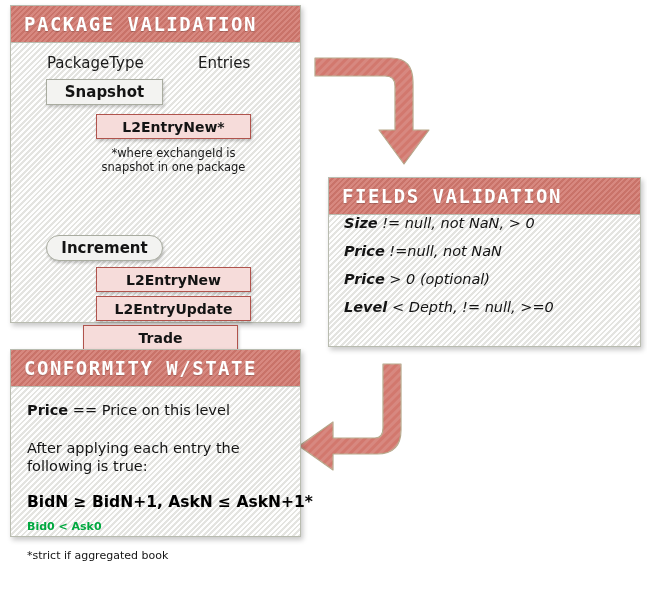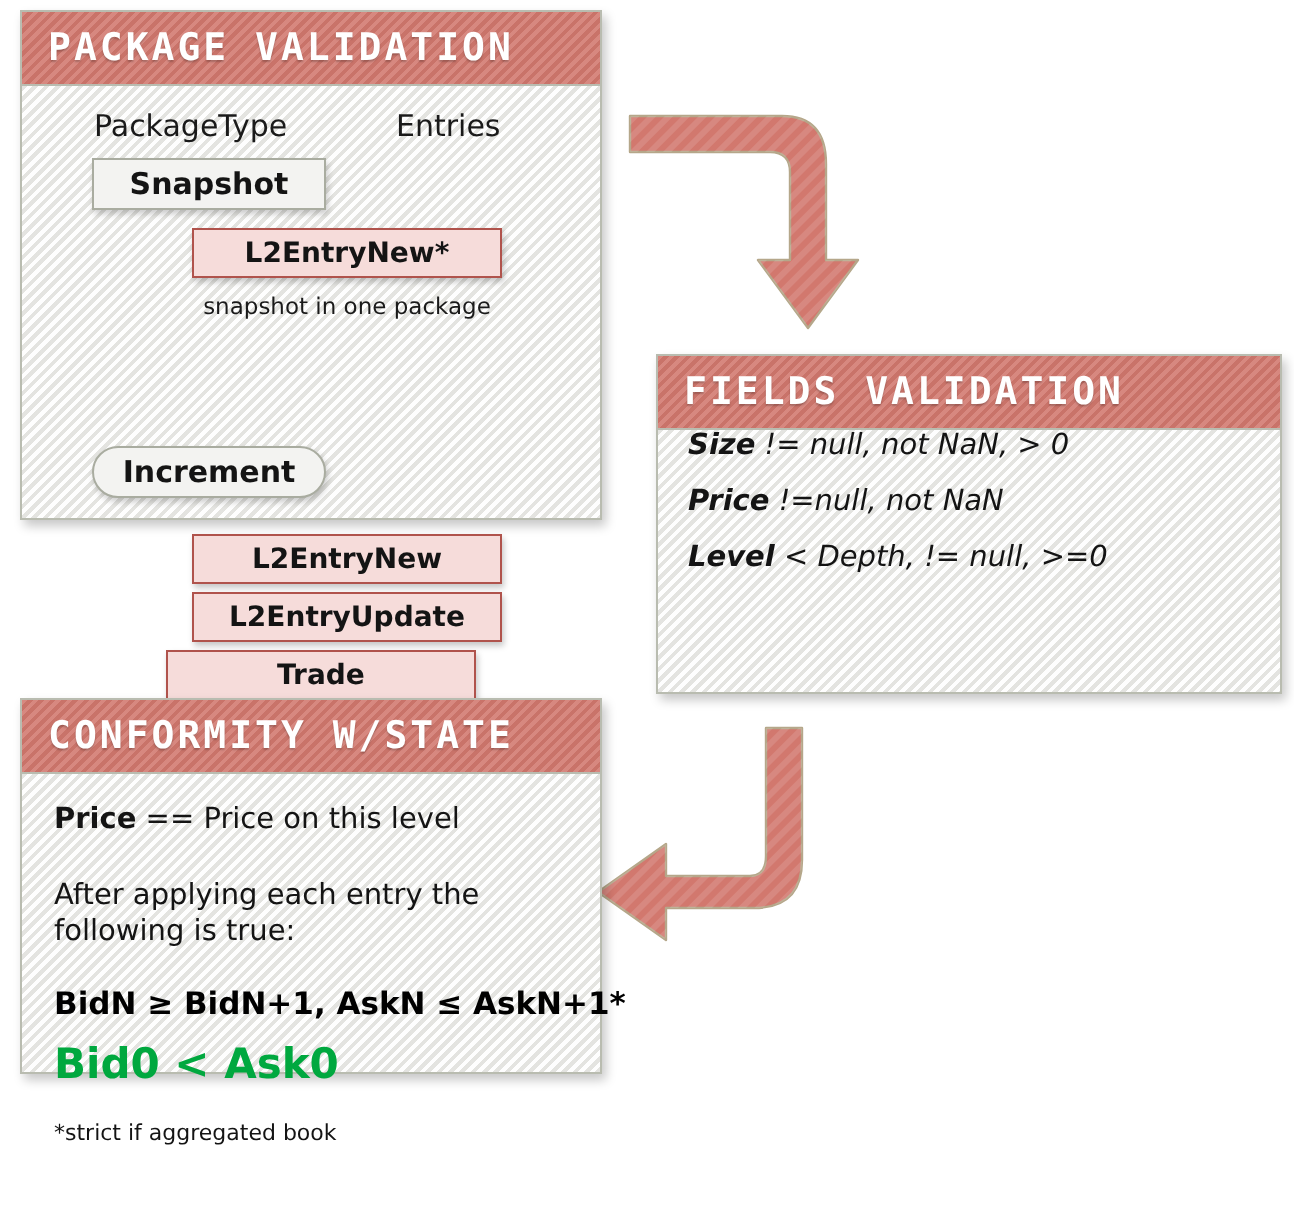--- a/index.html
+++ b/index.html
@@ -49,21 +49,21 @@
     align-items: center;
     padding-left: 13px;
     text-shadow: 0 1px 1px rgba(0,0,0,0.22);
   }
   .panel-body {
     position: relative;
     width: 100%;
   }
 
   
-  #pkg-panel { left: 10px; top: 5px; width: 291px; height: 255px; }
+  #pkg-panel { left: 10px; top: 5px; width: 291px; height: 318px; }
 
   .col-head {
     position: absolute;
     font-size: 15px;
     color: #1a1a1a;
     white-space: nowrap;
   }
   #col-packagetype { left: 36px; top: 11px; }
   #col-entries     { left: 187px; top: 11px; }
 
@@ -74,21 +74,21 @@
     border: 1px solid #a9aca0;
     font-weight: bold;
     font-size: 15px;
     color: #141414;
     display: flex;
     align-items: center;
     justify-content: center;
     box-shadow: 1px 2px 3px rgba(0,0,0,0.20);
   }
   #box-snapshot  { left: 35px; top: 36px;  width: 117px; height: 26px; }
-  #box-increment { left: 35px; top: 180px; width: 117px; height: 26px; border-radius: 13px; }
+  #box-increment { left: 35px; top: 192px; width: 117px; height: 26px; border-radius: 13px; }
 
   .pink-box {
     position: absolute;
     box-sizing: border-box;
     background: #f6dcda;
     border: 1px solid #b0534c;
     font-weight: bold;
     font-size: 14px;
     color: #141414;
     display: flex;
@@ -145,21 +145,21 @@
   }
   .conf-line.spacer-top { margin-top: 20px; }
   .big-ineq {
     font-size: 15.5px;
     font-weight: bold;
     margin-top: 18px;
     white-space: nowrap;
   }
   .green {
     color: #00a83f;
-    font-size: 21px;
+    font-size: 11px;
     margin-top: 9px;
   }
   .green b { font-weight: bold; }
   #strict-note {
     margin-top: 16px;
     font-size: 11px;
     color: #141414;
   }
 
   
@@ -175,20 +175,21 @@
   <div class="panel-body">
 
     <div class="col-head" id="col-packagetype">PackageType</div>
     <div class="col-head" id="col-entries">Entries</div>
 
     <div class="gray-box" id="box-snapshot">Snapshot</div>
 
     <div class="pink-box" id="box-l2entrynew-star">L2EntryNew*</div>
 
     <div id="snapshot-note">
+      <div>*where exchangeId is</div>
       <div>snapshot in one package</div>
     </div>
 
     <div class="gray-box" id="box-increment">Increment</div>
 
     <div class="pink-box" id="box-l2entrynew">L2EntryNew</div>
     <div class="pink-box" id="box-l2entryupdate">L2EntryUpdate</div>
     <div class="pink-box" id="box-trade">Trade</div>
   </div>
 </div>
@@ -209,20 +210,24 @@
     <div id="fields-list">
       <div class="rule">
         <b>Size</b>
         <span>!= null, not NaN, &gt; 0</span>
       </div>
       <div class="rule">
         <b>Price</b>
         <span>!=null, not NaN</span>
       </div>
       <div class="rule">
+        <b>Price</b>
+        <span> &gt; 0 (optional)</span>
+      </div>
+      <div class="rule">
         <b>Level</b>
         <span>&lt; Depth, != null, &gt;=0</span>
       </div>
     </div>
   </div>
 </div>
 
 <svg class="arrow-svg" id="arrow-two" viewBox="0 0 150 140">
   <path d="M 88,6 L 106,6 L 106,72 Q 106,96 82,96 L 38,96 L 38,112 L 4,88 L 38,64 L 38,80 L 80,80 Q 88,80 88,70 Z" fill="#d2786e" stroke="#b5a78a" stroke-width="1.2" stroke-linejoin="round"></path>
   <path d="M 88,6 L 106,6 L 106,72 Q 106,96 82,96 L 38,96 L 38,112 L 4,88 L 38,64 L 38,80 L 80,80 Q 88,80 88,70 Z" fill="url(#stripes2)" opacity="0.35"></path>

